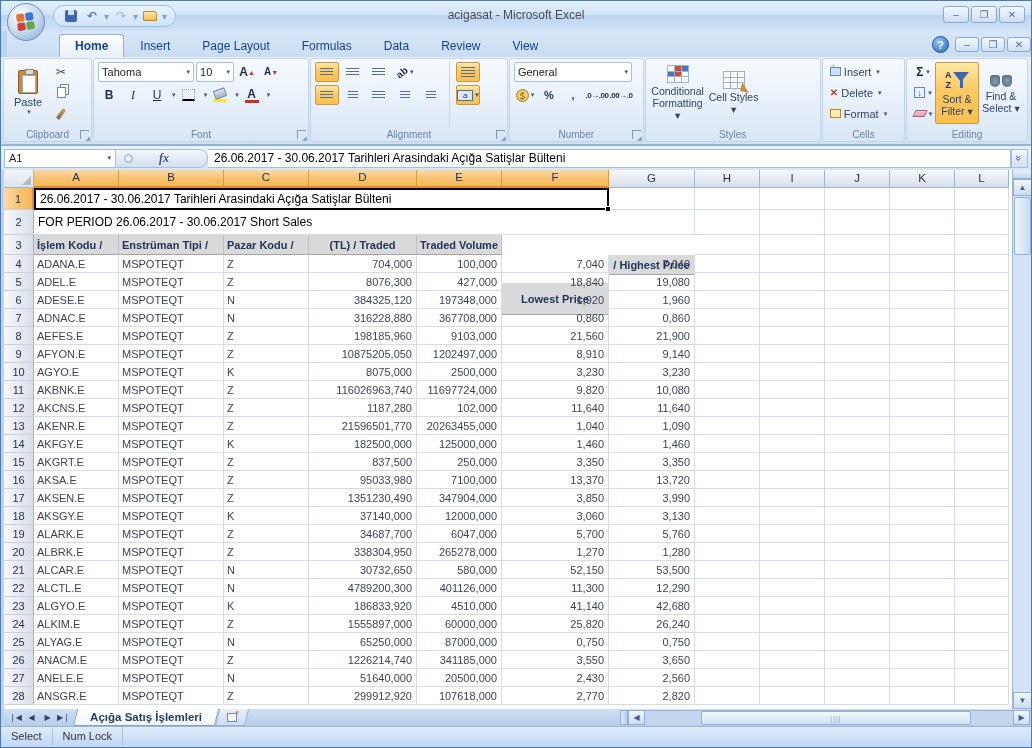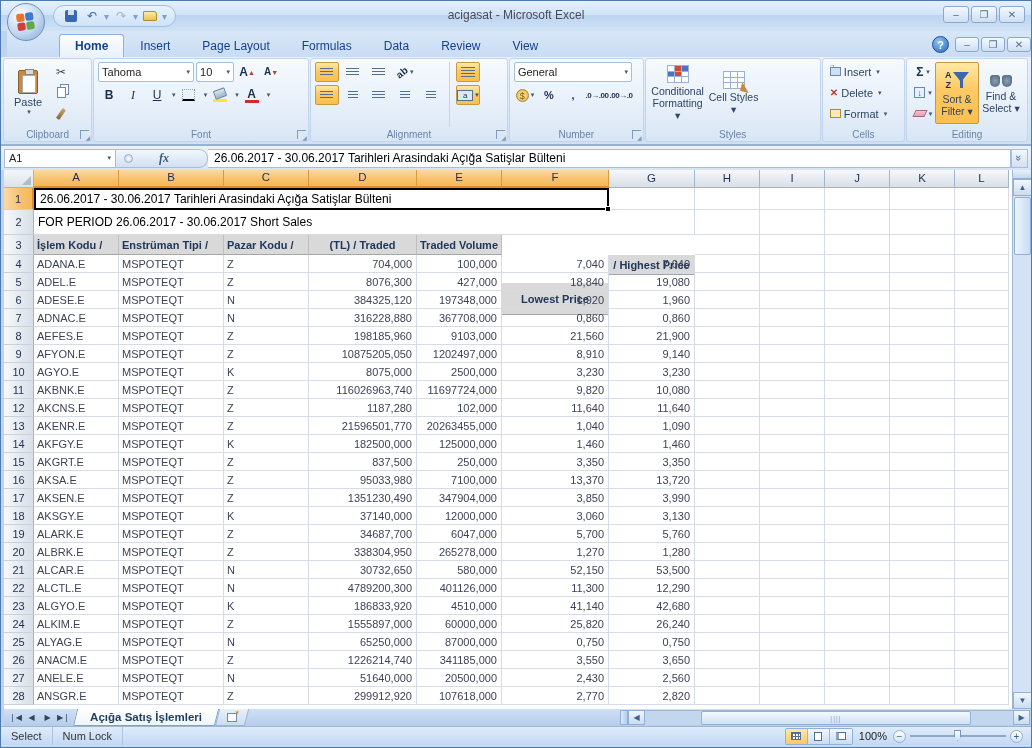--- a/index.html
+++ b/index.html
@@ -995,36 +995,15 @@
       <div id="h-track">
           <div id="h-thumb"></div>
         </div>
       <div class="hsb-btn">▶</div>
     </div>
   </div>
 
   <div id="statusbar">
     <div class="status-item">Select</div>
     <div class="status-item">Num Lock</div>
-    <div id="status-right">
-      <div class="view-btns">
-        <div class="view-btn hl">
-            <span class="vb-grid"></span>
-          </div>
-        <div class="view-btn">
-            <span class="vb-page"></span>
-          </div>
-        <div class="view-btn">
-            <span class="vb-break"></span>
-          </div>
-      </div>
-      <span id="zoom-label">100%</span>
-      <div id="zoom-slider">
-        <div class="zoom-btn">−</div>
-        <div id="zoom-track">
-            <div id="zoom-thumb"></div>
-          </div>
-        <div class="zoom-btn">+</div>
-      </div>
-    </div>
   </div>
   <div id="frame-bottom"></div>
 </div>
 
 </body></html>

